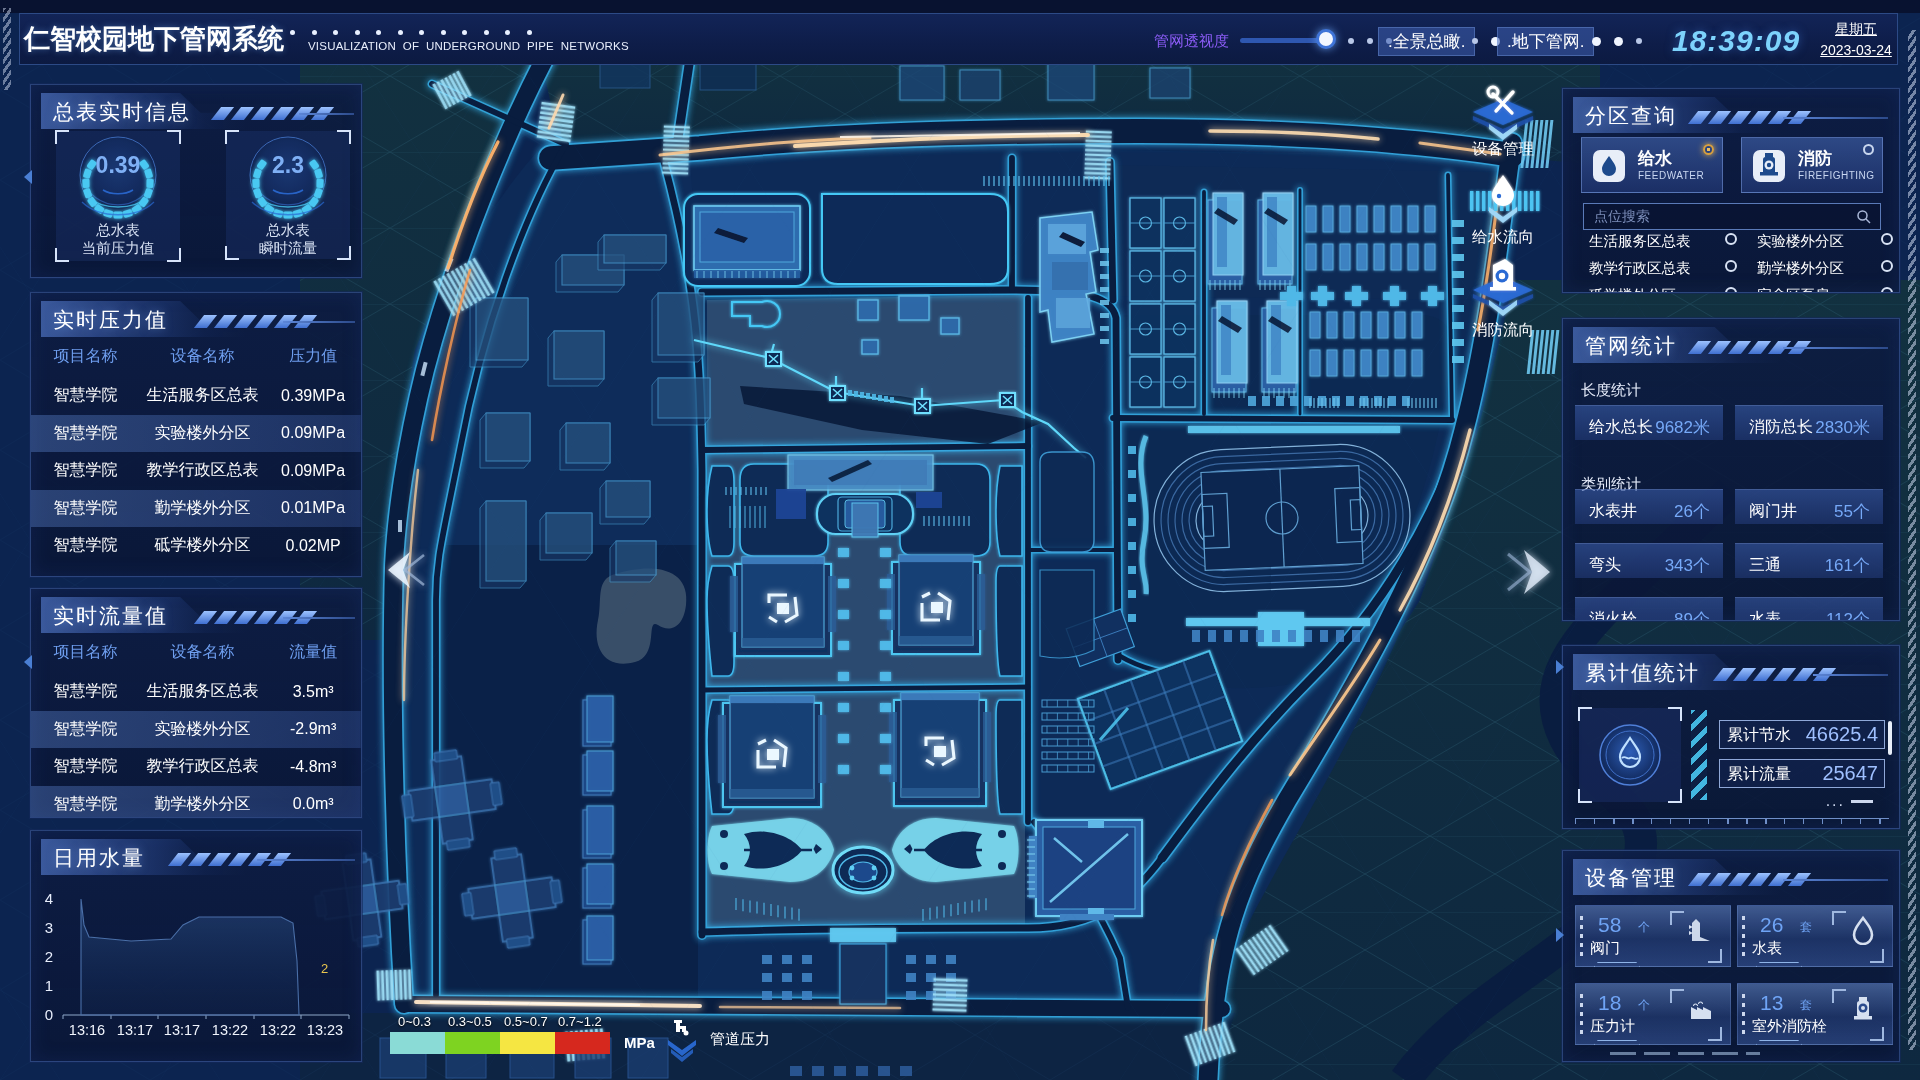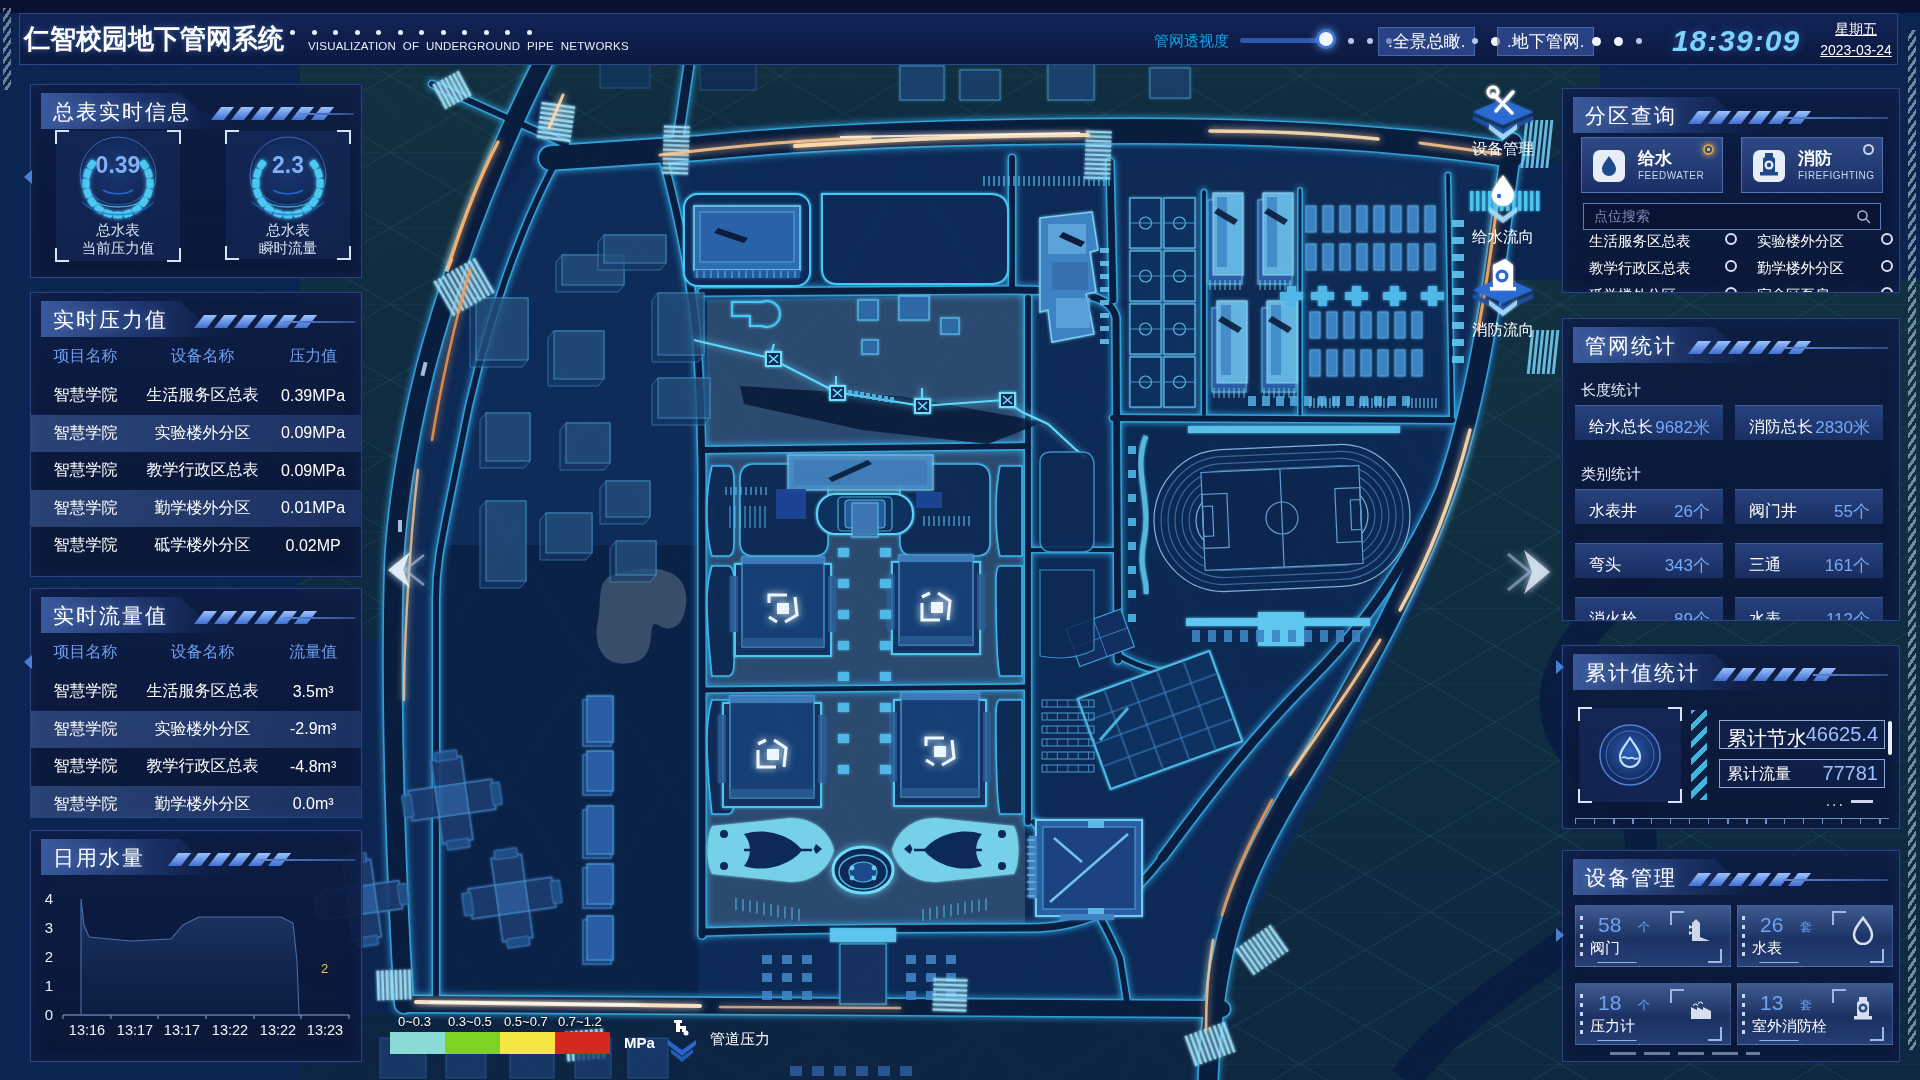--- a/index.html
+++ b/index.html
@@ -12,21 +12,21 @@
   #topstrip { position:absolute; left:0; top:0; width:1920px; height:13px; background:#081230; z-index:20; }
   #header { position:absolute; left:19px; top:13px; width:1879px; height:52px; z-index:20;
     background:linear-gradient(180deg,#122457 0%,#0e1d49 60%,#0c1a41 100%);
     border:1px solid #2c4a86; display:flex; align-items:center; }
   #htitle { font-size:26px; font-weight:bold; color:#fff; letter-spacing:0px; margin-left:4px;
     text-shadow:0 0 6px rgba(120,180,255,.45); transform:scaleY(1.04); }
   #hdots { position:absolute; left:270px; top:16px; display:flex; gap:16.5px; }
   #hdots i { width:5px; height:5px; border-radius:50%; background:#e8f0ff; display:block; }
   #hsub { position:absolute; left:288px; top:26px; font-size:11.5px; letter-spacing:0.2px; color:#e8eefc; font-weight:normal; }
   .hctl { position:absolute; z-index:21; }
-  #slider-label { left:1154px; top:32px; font-size:15px; color:#0ea5e9; }
+  #slider-label { left:1154px; top:32px; font-size:15px; color:#8b5cf6; }
   #slider-track { left:1240px; top:38px; width:88px; height:5px; background:#2e57b0; border-radius:3px; }
   #slider-knob { left:1316px; top:29px; width:20px; height:20px; border-radius:50%;
     background:#f2f6ff; border:3px solid #3f74d8; box-shadow:0 0 8px rgba(110,170,255,.8); }
   .hbtn { position:absolute; top:27px; height:29px; padding:0 9px; font-size:17px; color:#fff;
     background:rgba(64,96,178,.55); border:1px solid rgba(130,170,240,.35); line-height:27px; z-index:21; }
   .dotrow { position:absolute; display:flex; gap:13px; z-index:21; }
   .dotrow i { width:6px; height:6px; border-radius:50%; background:#b9c8e8; display:block; }
   .dotrow i.big { width:9px; height:9px; background:#f0f5ff; margin-top:-1px; }
   #clock { position:absolute; left:1672px; top:24px; font-size:30px; font-style:italic; font-weight:bold;
     color:#7dd3fc; letter-spacing:1px; z-index:21; text-shadow:0 0 10px rgba(70,130,230,.5); }
@@ -1720,21 +1720,21 @@
 <div class="statbox" style="left:12px;top:86px;">
         <span class="lb">给水总长</span>
         <span class="vl">9682米</span>
       </div>
 
 <div class="statbox" style="left:172px;top:86px;">
         <span class="lb">消防总长</span>
         <span class="vl">2830米</span>
       </div>
 
-<div class="seclab" style="left:18px;top:146px;">类别统计</div>
+<div class="seclab" style="left:18px;top:156px;">类别统计</div>
 
 <div class="statbox" style="left:12px;top:170px;">
         <span class="lb">水表井</span>
         <span class="vl">26个</span>
       </div>
 
 <div class="statbox" style="left:172px;top:170px;">
         <span class="lb">阀门井</span>
         <span class="vl">55个</span>
       </div>
@@ -1791,27 +1791,27 @@
 <circle cx="33" cy="33" r="30" fill="url(#wic)" stroke="#4f7fd8" stroke-width="1.5"></circle>
 <circle cx="33" cy="33" r="24" fill="none" stroke="#3f6fc8" stroke-width="1"></circle>
 <path d="M33 16 C39 25 43 29 43 35 A10 10 0 0 1 23 35 C23 29 27 25 33 16 Z" fill="none" stroke="#bfe0ff" stroke-width="2.2"></path>
 <path d="M25 36 C28 33 31 38 33 36 C35 34 38 39 41 36" stroke="#bfe0ff" stroke-width="1.8" fill="none"></path>
 </svg>
       </div>
 
 <div style="position:absolute;left:128px;top:64px;width:16px;height:90px;background:repeating-linear-gradient(-45deg,#49c8f2 0 5px,#0d2145 5px 12px);opacity:.9;"></div>
 
 <div style="position:absolute;left:156px;top:74px;width:166px;height:29px;border:1px solid #8fa8d8;background:rgba(20,38,86,.5);">
-<span style="position:absolute;left:7px;top:4px;font-size:20px;color:#fff;">累计节水</span>
+<span style="position:absolute;left:7px;top:4px;font-size:16px;color:#fff;">累计节水</span>
 <span style="position:absolute;right:6px;top:2px;font-size:20px;color:#9fc0ff;">46625.4</span>
       </div>
 
 <div style="position:absolute;left:156px;top:113px;width:166px;height:29px;border:1px solid #8fa8d8;background:rgba(20,38,86,.5);">
 <span style="position:absolute;left:7px;top:4px;font-size:16px;color:#fff;">累计流量</span>
-<span style="position:absolute;right:6px;top:2px;font-size:20px;color:#9fc0ff;">77781</span>
+<span style="position:absolute;right:6px;top:2px;font-size:20px;color:#9fc0ff;">25647</span>
       </div>
 
 <div style="position:absolute;right:26px;top:146px;font-size:16px;color:#cdd8ee;letter-spacing:2px;">...<span style="display:inline-block;width:22px;height:3px;background:#cdd8ee;margin-left:6px;vertical-align:middle;"></span></div>
 <div style="position:absolute;left:12px;top:172px;width:314px;height:6px;border-top:1.5px solid #6f8fc8;background:repeating-linear-gradient(90deg,#6f8fc8 0 1.5px,transparent 1.5px 19px);"></div>
 </div>
 
 <div class="panel" id="p-dev" style="left:1562px;top:850px;width:338px;height:212px;">
 <div class="phead">
         <div class="band"></div>
         <div class="ttl">设备管理</div>

